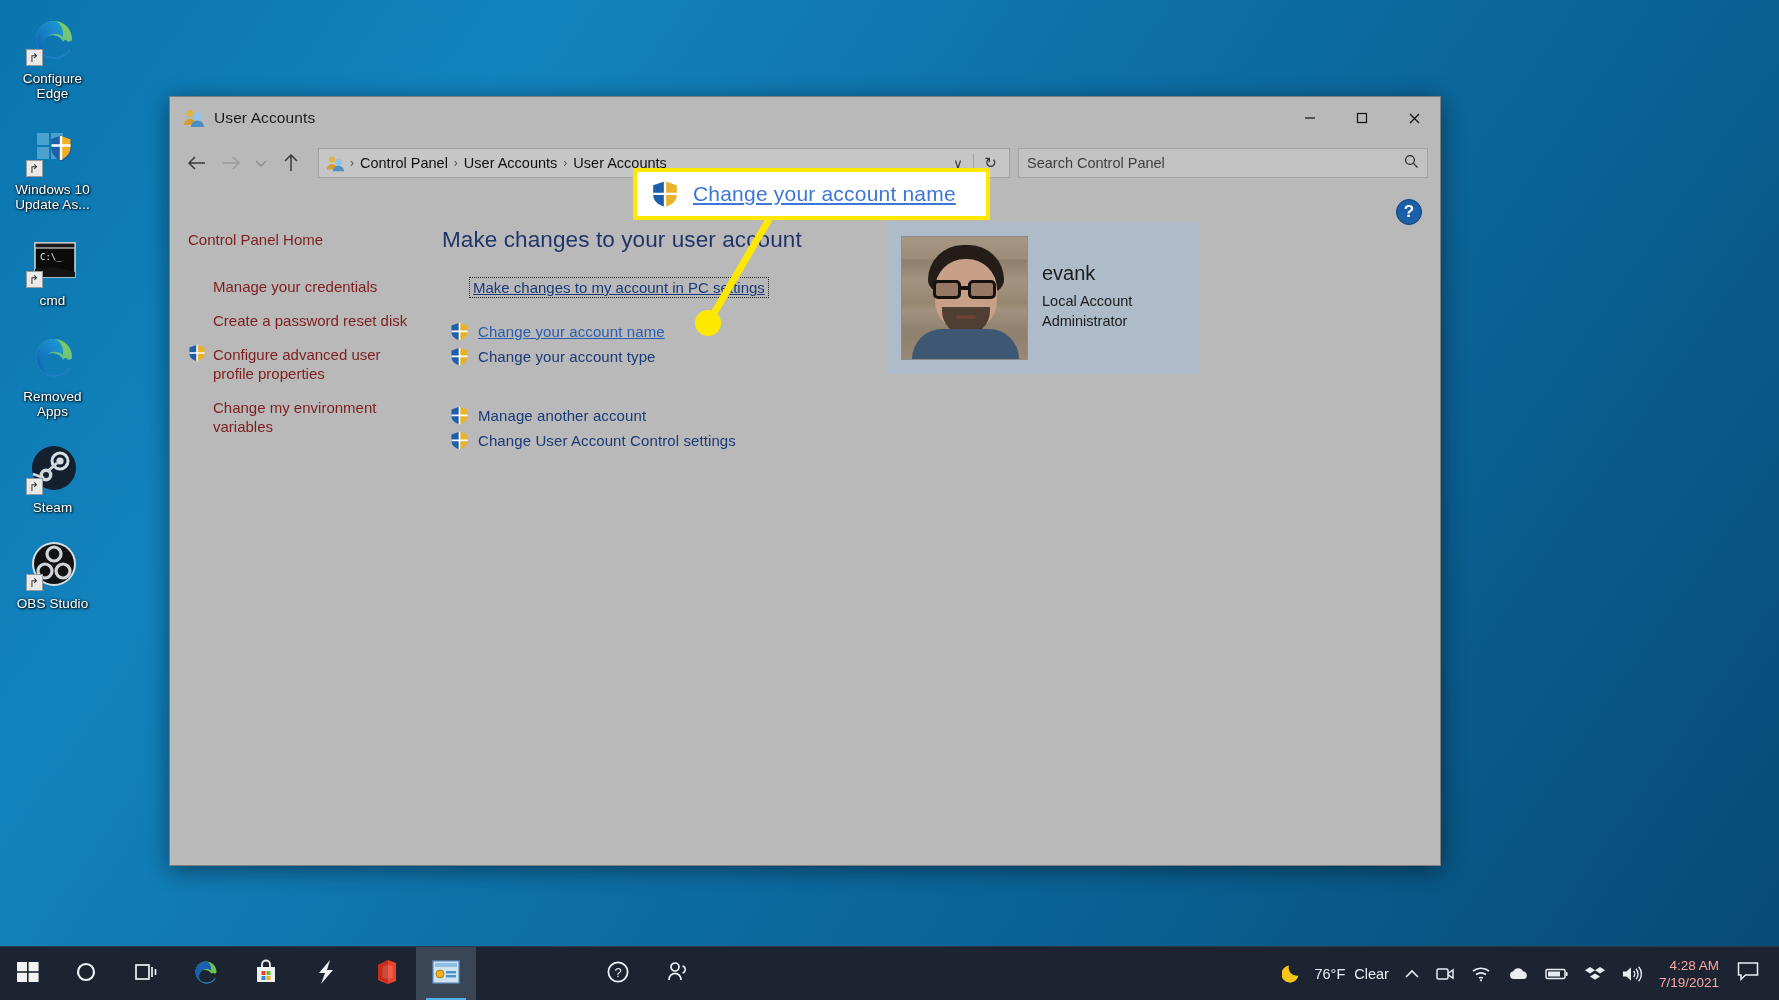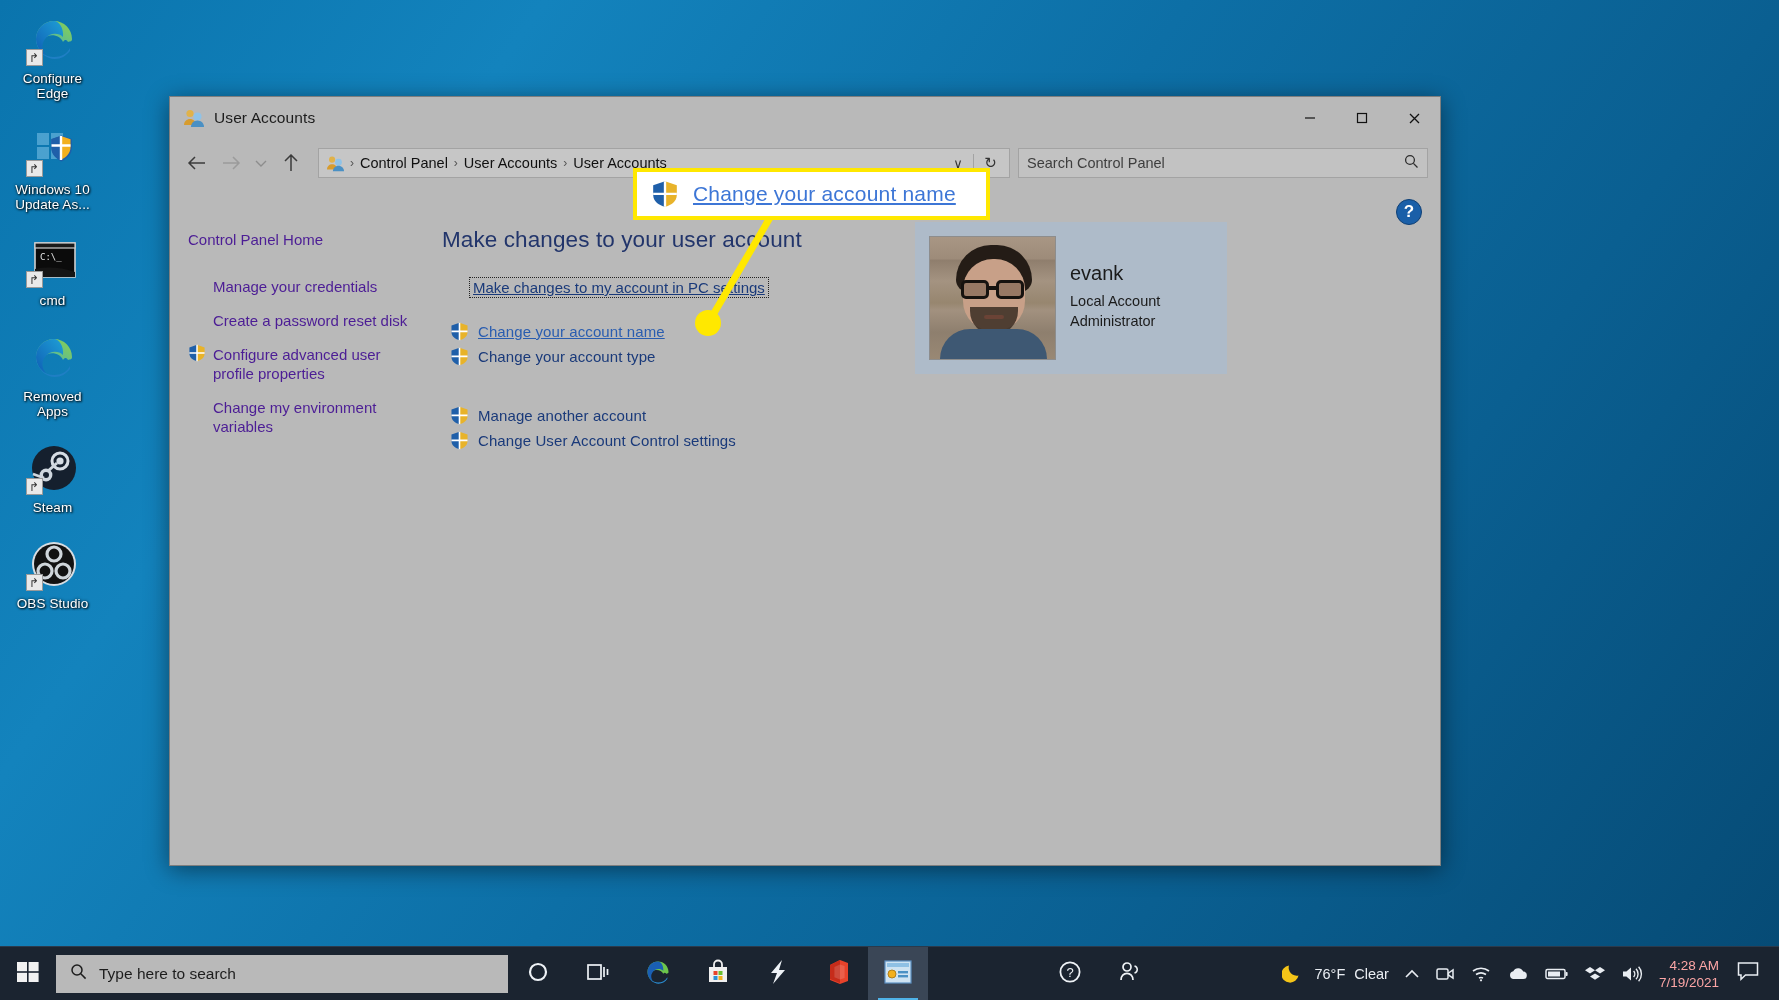--- a/index.html
+++ b/index.html
@@ -87,21 +87,21 @@
     width: 410px; height: 30px; margin-left: 8px; background: #c2c2c2;
     border: 1px solid #a3a3a3; display: flex; align-items: center; padding: 0 8px;
   }
   #searchbox .sph { flex: 1 1 auto; font-size: 14.5px; color: #3e3e3e; }
   #searchbox .smag { font-size: 15px; color: #2d2d2d; }
 
   
   #win-body { flex: 1 1 auto; display: flex; position: relative; background: #b9b9b9; }
   #sidebar { width: 262px; flex: 0 0 262px; padding: 40px 0 0 18px; }
   .side-link {
-    font-size: 15px; color: #4c1d95; line-height: 19px; padding: 3px 0;
+    font-size: 15px; color: #7f1d1d; line-height: 19px; padding: 3px 0;
     display: flex; align-items: flex-start; max-width: 200px;
   }
   .side-group { margin-top: 22px; }
   .side-row { display: flex; align-items: flex-start; margin-bottom: 9px; }
   .side-row .shield { flex: 0 0 18px; margin-right: 7px; margin-top: 2px; }
   .side-row .shield.blank { visibility: hidden; }
 
   #content { flex: 1 1 auto; padding: 40px 0 0 10px; position: relative; }
   #content h1 {
     font-size: 22.5px; font-weight: normal; color: #22356b; letter-spacing: .1px;
@@ -115,21 +115,21 @@
   .task-list { margin-top: 24px; margin-left: 8px; }
   .task-row { display: flex; align-items: center; margin-bottom: 6px; }
   .task-row .shield { flex: 0 0 19px; margin-right: 9px; }
   .task-row .tl { font-size: 15px; color: #1a3a7a; letter-spacing: .1px; }
   .task-row .tl.hovered { text-decoration: underline; color: #2a5db0; }
   .task-gap { height: 34px; }
 
   
   #account-panel {
     position: absolute; left: 455px; top: 35px; width: 312px; height: 152px;
-    background: #aebbc9; display: flex; align-items: flex-start; padding: 14px; margin-left: 28px;
+    background: #aebbc9; display: flex; align-items: flex-start; padding: 14px;
   }
   #account-photo {
     width: 127px; height: 124px; border: 1px solid #8d8d8d; flex: 0 0 127px;
     background: linear-gradient(180deg,#a89684 0%,#9d8b79 18%,#8f7e6d 19%,#a49381 36%,
                 #97866f 54%,#a2917f 60%,#8e7f6e 78%,#998874 100%);
     position: relative; overflow: hidden;
   }
   
   .pf-hair { position: absolute; left: 26px; top: 8px; width: 76px; height: 47px;
              background: #241c16; border-radius: 40px 40px 14px 14px; }
@@ -523,29 +523,20 @@
     <span>
       <svg width="24" height="24" viewBox="0 0 24 24">
         <rect x="1" y="2" width="10" height="9.2" fill="#f2f2f2"></rect>
         <rect x="12.6" y="2" width="10" height="9.2" fill="#f2f2f2"></rect>
         <rect x="1" y="12.8" width="10" height="9.2" fill="#f2f2f2"></rect>
         <rect x="12.6" y="12.8" width="10" height="9.2" fill="#f2f2f2"></rect>
       </svg>
     </span>
   </div>
 
-  <div id="tb-search">
-    <span class="mag">
-      <svg width="17" height="17" viewBox="0 0 17 17">
-        <circle cx="7" cy="7" r="5" fill="none" stroke="#1d1d1d" stroke-width="1.5"></circle>
-        <path d="M10.8 10.8 L15.6 15.6" stroke="#1d1d1d" stroke-width="1.5"></path>
-      </svg>
-    </span>
-    <span class="ph">Type here to search</span>
-  </div>
 
   <div class="tb-app">
     <span>
       <svg width="22" height="22" viewBox="0 0 22 22">
           <circle cx="11" cy="11" r="8" fill="none" stroke="#eef2f6" stroke-width="2.2"></circle>
         </svg>
     </span>
   </div>
 
   <div class="tb-app">

